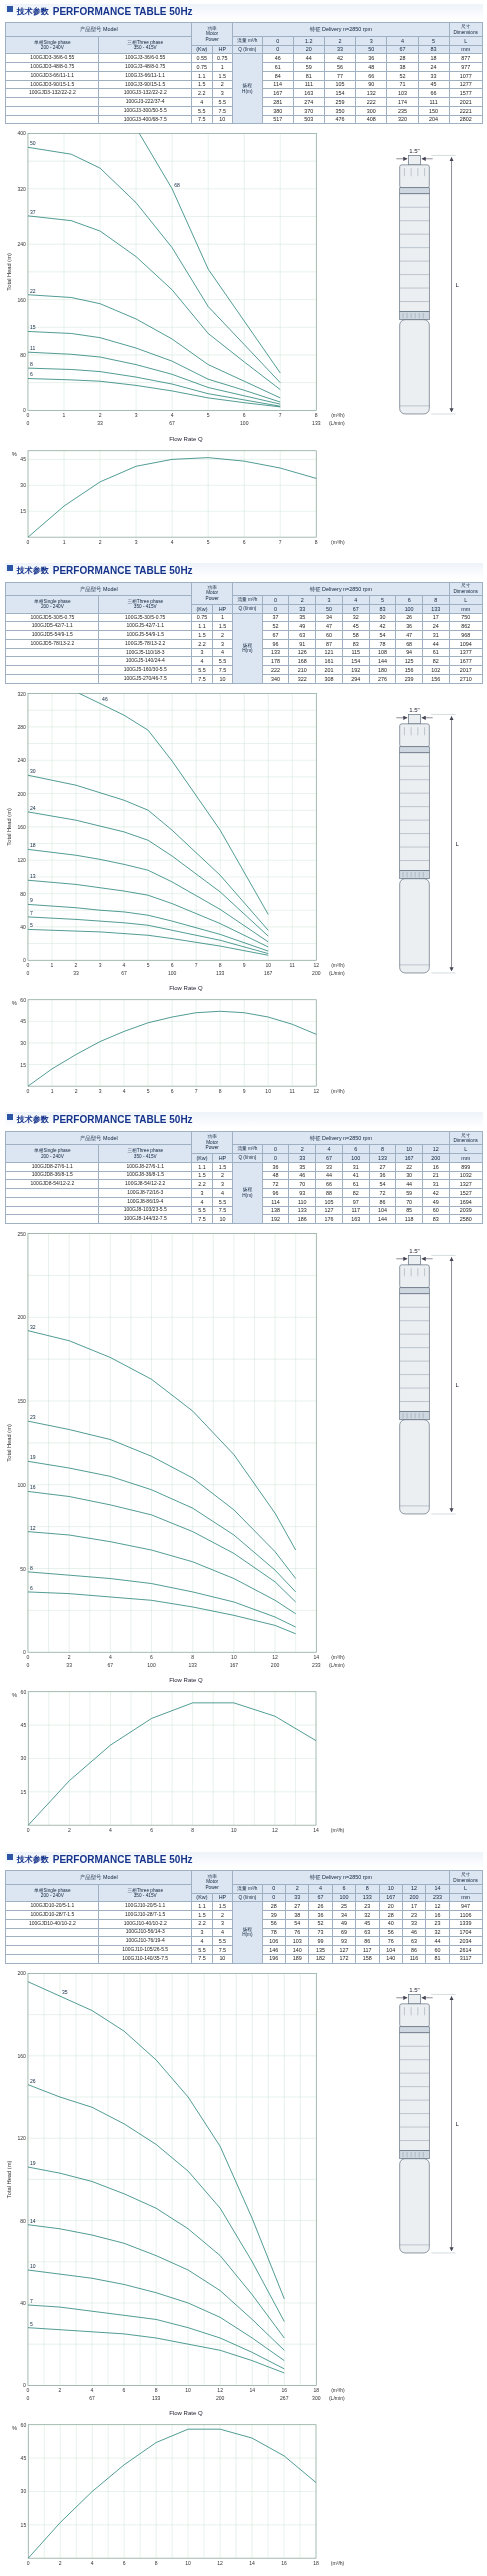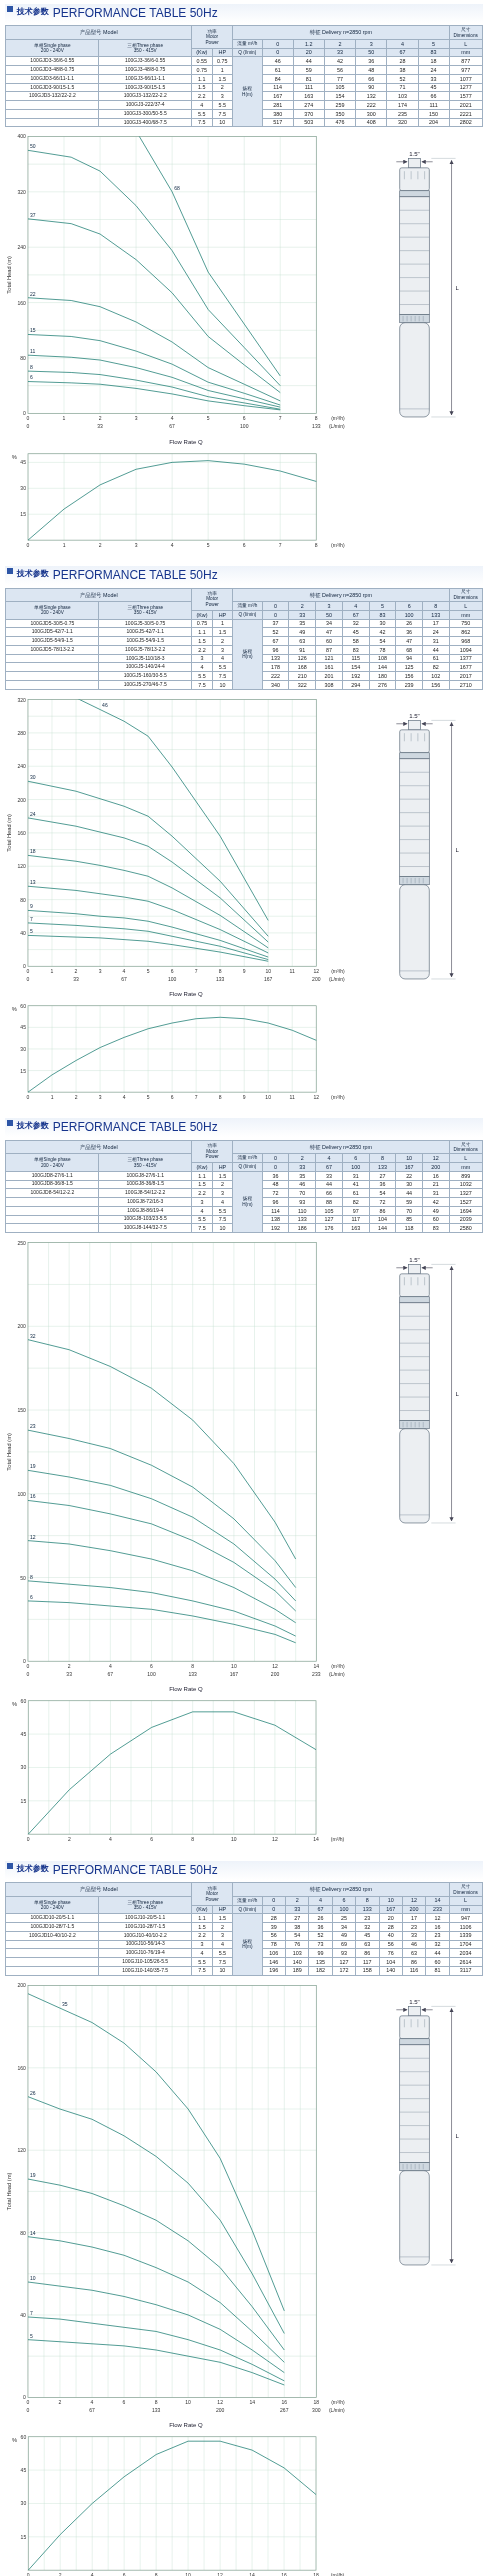--- a/index.html
+++ b/index.html
@@ -3,21 +3,21 @@
 <meta charset="utf-8">
 <style>
   *{box-sizing:border-box;margin:0;padding:0}
   html,body{width:488px;overflow:hidden;background:#fff}
   body{height:2576px;font-family:"Liberation Sans",sans-serif;color:#1c1c1c}
   .page{padding:4px 5.4px}
   .perf-section{margin-bottom:9.5px}
   .sec-header{display:flex;gap:4px;padding:2px 1.4px 2.7px;background:linear-gradient(#eef3fa,#ffffff);margin-bottom:2.7px}
   .bullet{width:6px;height:6px;background:var(--bullet,#2d55a6);flex:0 0 auto}
   .sec-title-zh{font-weight:bold;color:var(--accent,#16348c);font-size:8px}
-  .sec-title-en{font-weight:normal;color:var(--accent,#16348c);font-size:12px}
+  .sec-title-en{font-weight:bold;color:var(--accent,#16348c);font-size:10px}
   table.perf-table{width:100%;border-collapse:collapse;table-layout:fixed;font-size:5.4px}
   .perf-table th,.perf-table td{border:0.7px solid #9fb0c2;padding:0.7px 1.4px;text-align:center;vertical-align:middle;white-space:pre-line;line-height:1.18}
   .perf-table th{background:var(--thbg,#dce6f2);font-weight:normal;color:#10233c}
   .perf-table td{background:#fff}
   .perf-table .small{font-size:4.7px}
   .perf-table .model{font-size:5px}
   .perf-table .labelcell{background:var(--thbg,#dce6f2);font-size:4.7px;color:#10233c}
   .charts-row{display:flex;margin-top:4px}
   .charts-col{width:341px;flex:0 0 auto}
   .pump-col{flex:1;display:flex;justify-content:center}

